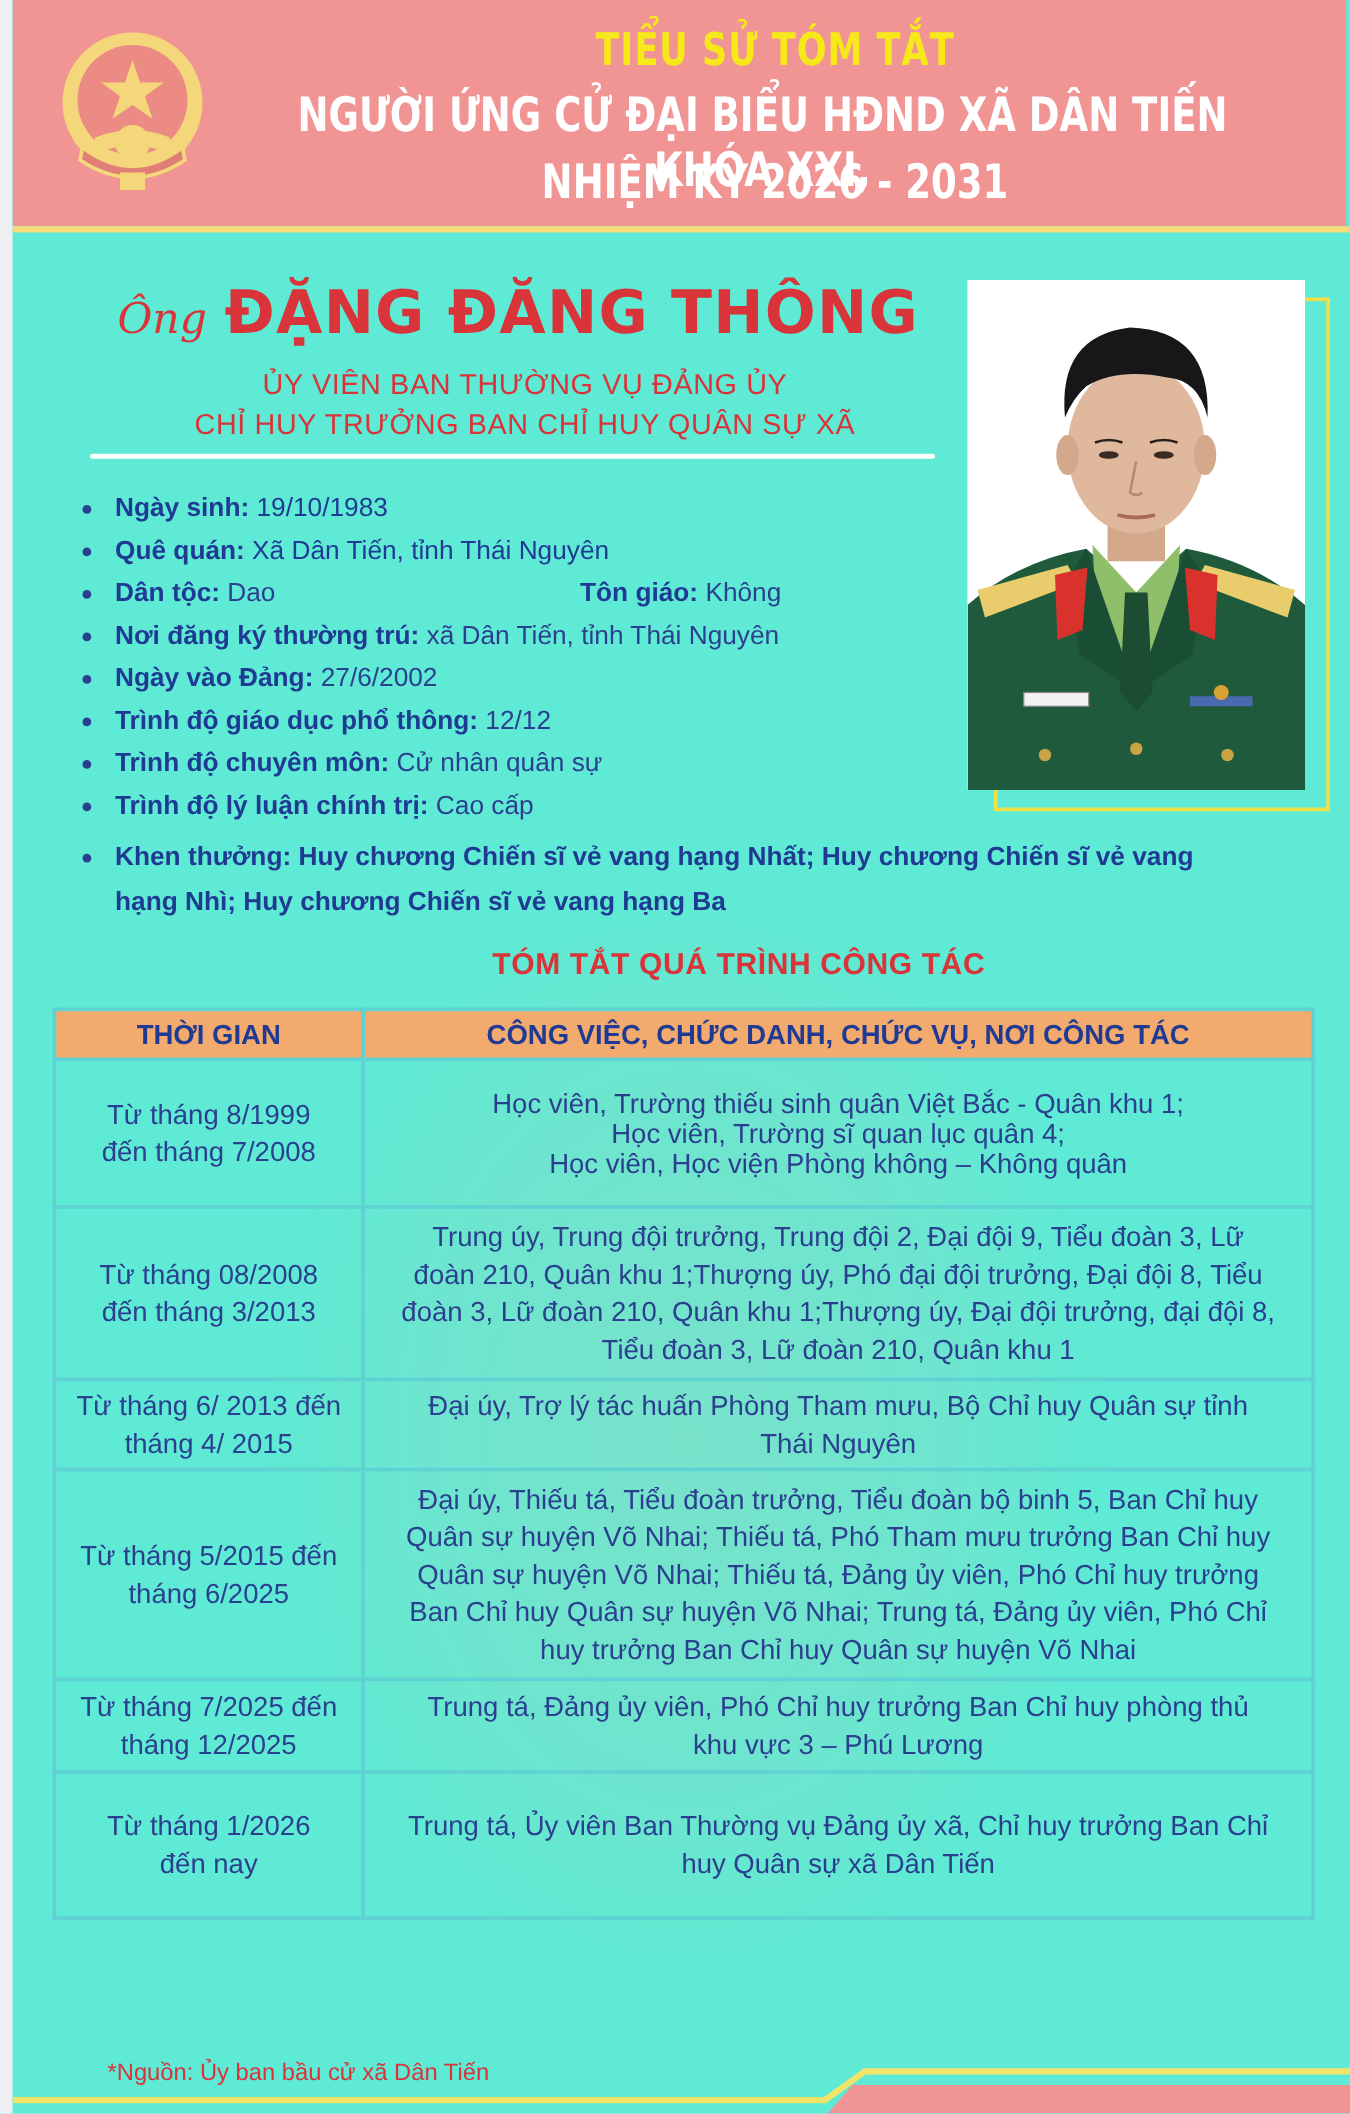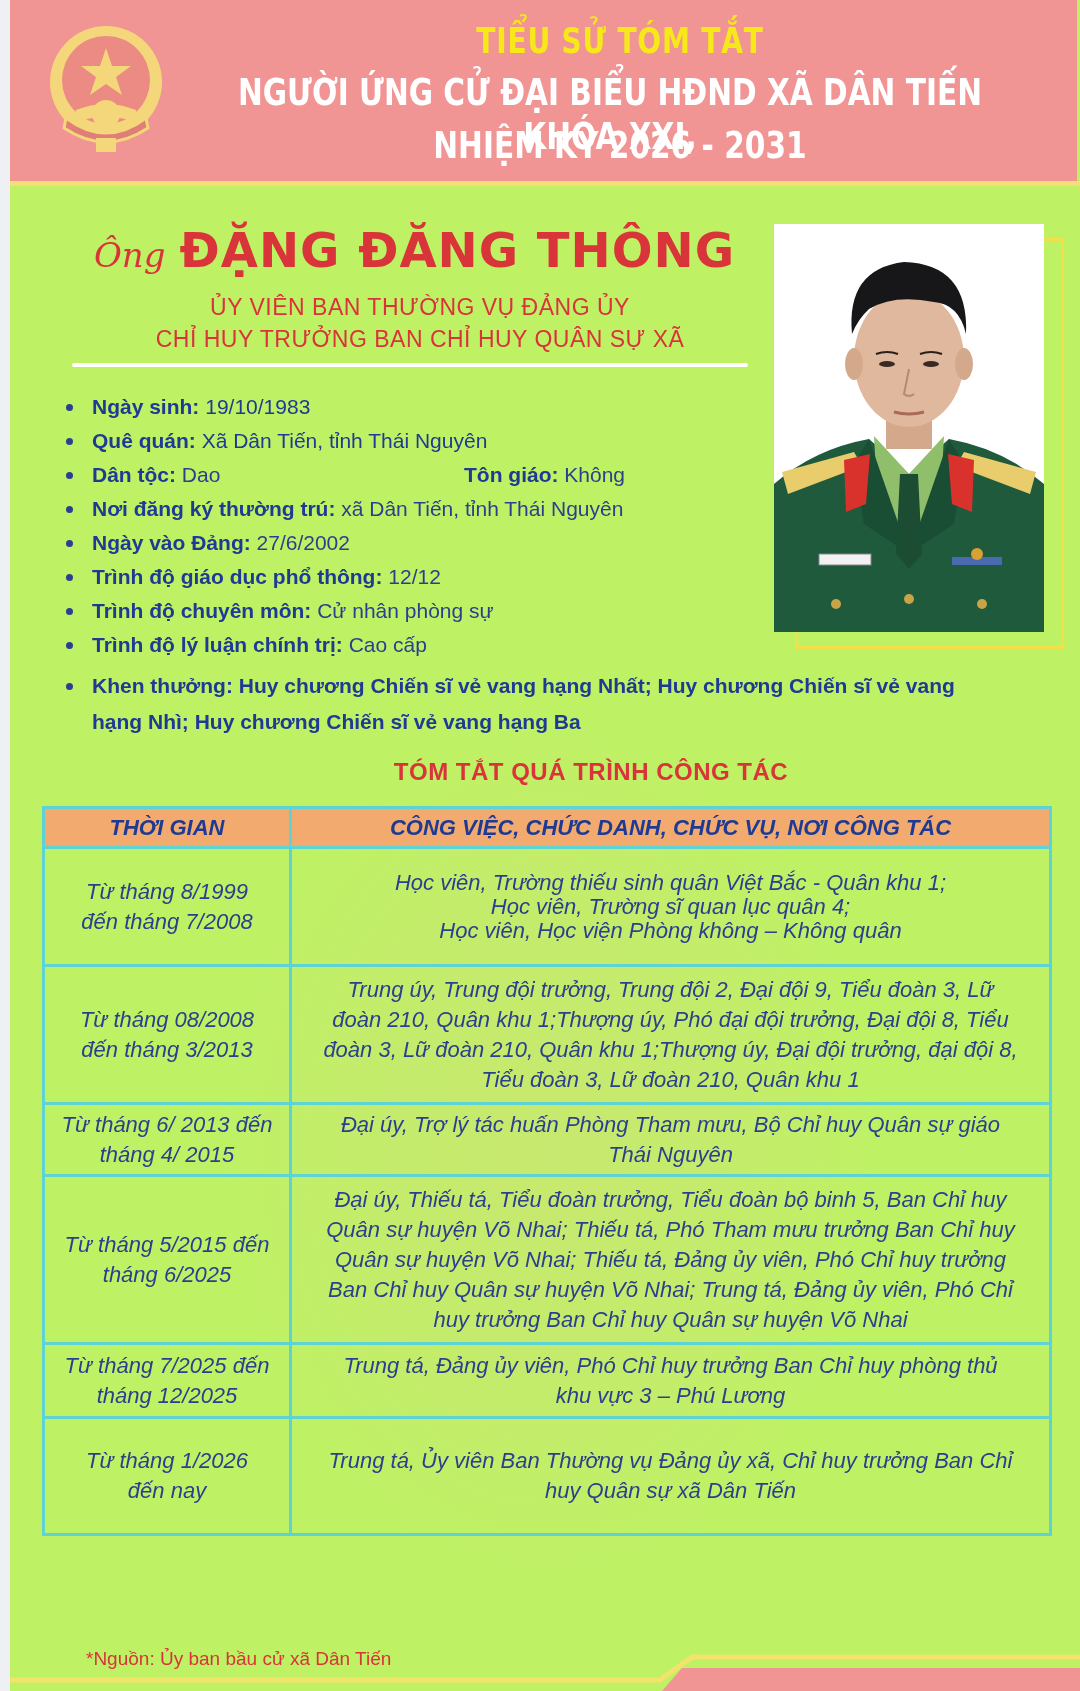--- a/index.html
+++ b/index.html
@@ -3,21 +3,21 @@
 <meta charset="utf-8">
 <style>
   html, body { margin:0; padding:0; }
   body {
     width:1080px; height:1691px; position:relative; overflow:hidden;
     background:#eef0f3;
     font-family:"Liberation Sans", sans-serif;
   }
   .page {
     position:absolute; left:10px; top:0; width:1070px; height:1691px;
-    background:#bef264;
+    background:#5eead4;
     overflow:hidden;
   }
   
   .watermark {
     position:absolute; left:200px; top:700px; width:680px; height:900px;
     border-radius:50%;
     background: radial-gradient(ellipse at center, rgba(240,190,160,0.18) 0%, rgba(240,190,160,0.10) 45%, rgba(253,241,224,0) 70%);
   }
   .header {
     position:absolute; left:0; top:0; width:1067px; height:181px;
@@ -94,21 +94,21 @@
     background:#ffffff; overflow:hidden;
   }
 
   .section-title {
     position:absolute; left:0; width:1070px; top:758px; text-align:center;
     font-size:24px; font-weight:bold; color:#d8343a; letter-spacing:0.5px;margin-left:46px;
   }
 
   table.work {
     position:absolute; left:32px; top:806px; width:1010px;
-    border-collapse:collapse; table-layout:fixed;font-style:italic;
+    border-collapse:collapse; table-layout:fixed;
   }
   table.work th, table.work td {
     border:3px solid #5fd2d4; text-align:center; vertical-align:middle;
     color:#2b3f8f; padding:0 4px;
   }
   table.work th {
     background:#f3aa6e; font-size:22px; font-weight:bold; color:#1f3a93; height:37px;
   }
   table.work td { font-size:22px; line-height:30px; }
   table.work td.period { line-height:30px; }
@@ -147,21 +147,21 @@
   <div class="subtitle st2">CHỈ HUY TRƯỞNG BAN CHỈ HUY QUÂN SỰ XÃ</div>
   <div class="divider"></div>
 
   <ul class="info">
     <li><span class="bullet"></span><span class="lbl">Ngày sinh:</span> <span class="valb">19/10/1983</span></li>
     <li><span class="bullet"></span><span class="lbl">Quê quán:</span> <span class="valb">Xã Dân Tiến, tỉnh Thái Nguyên</span></li>
     <li><span class="bullet"></span><span class="lbl">Dân tộc:</span> <span class="val">Dao</span><span class="col2"><span class="lbl">Tôn giáo:</span> <span class="val">Không</span></span></li>
     <li><span class="bullet"></span><span class="lbl">Nơi đăng ký thường trú:</span> <span class="val">xã Dân Tiến, tỉnh Thái Nguyên</span></li>
     <li><span class="bullet"></span><span class="lbl">Ngày vào Đảng:</span> <span class="val">27/6/2002</span></li>
     <li><span class="bullet"></span><span class="lbl">Trình độ giáo dục phổ thông:</span> <span class="val">12/12</span></li>
-    <li><span class="bullet"></span><span class="lbl">Trình độ chuyên môn:</span> <span class="val">Cử nhân phòng sự</span></li>
+    <li><span class="bullet"></span><span class="lbl">Trình độ chuyên môn:</span> <span class="val">Cử nhân quân sự</span></li>
     <li><span class="bullet"></span><span class="lbl">Trình độ lý luận chính trị:</span> <span class="val">Cao cấp</span></li>
   </ul>
 
   <div class="awards">
     <span class="bullet"></span>
     <span class="text">Khen thưởng: Huy chương Chiến sĩ vẻ vang hạng Nhất; Huy chương Chiến sĩ vẻ vang</span>
     <span class="line2" style="padding-left:40px">hạng Nhì; Huy chương Chiến sĩ vẻ vang hạng Ba</span>
   </div>
 
   <div class="photo-frame"></div>
@@ -247,21 +247,21 @@
             <div>đoàn 3, Lữ đoàn 210, Quân khu 1;Thượng úy, Đại đội trưởng, đại đội 8,</div>
             <div>Tiểu đoàn 3, Lữ đoàn 210, Quân khu 1</div>
           </td>
       </tr>
       <tr style="height:72px">
         <td class="period">
             <div>Từ tháng 6/ 2013 đến</div>
             <div>tháng 4/ 2015</div>
           </td>
         <td>
-            <div>Đại úy, Trợ lý tác huấn Phòng Tham mưu, Bộ Chỉ huy Quân sự giáo</div>
+            <div>Đại úy, Trợ lý tác huấn Phòng Tham mưu, Bộ Chỉ huy Quân sự tỉnh</div>
             <div>Thái Nguyên</div>
           </td>
       </tr>
       <tr style="height:168px">
         <td class="period">
             <div>Từ tháng 5/2015 đến</div>
             <div>tháng 6/2025</div>
           </td>
         <td>
             <div>Đại úy, Thiếu tá, Tiểu đoàn trưởng, Tiểu đoàn bộ binh 5, Ban Chỉ huy</div>

